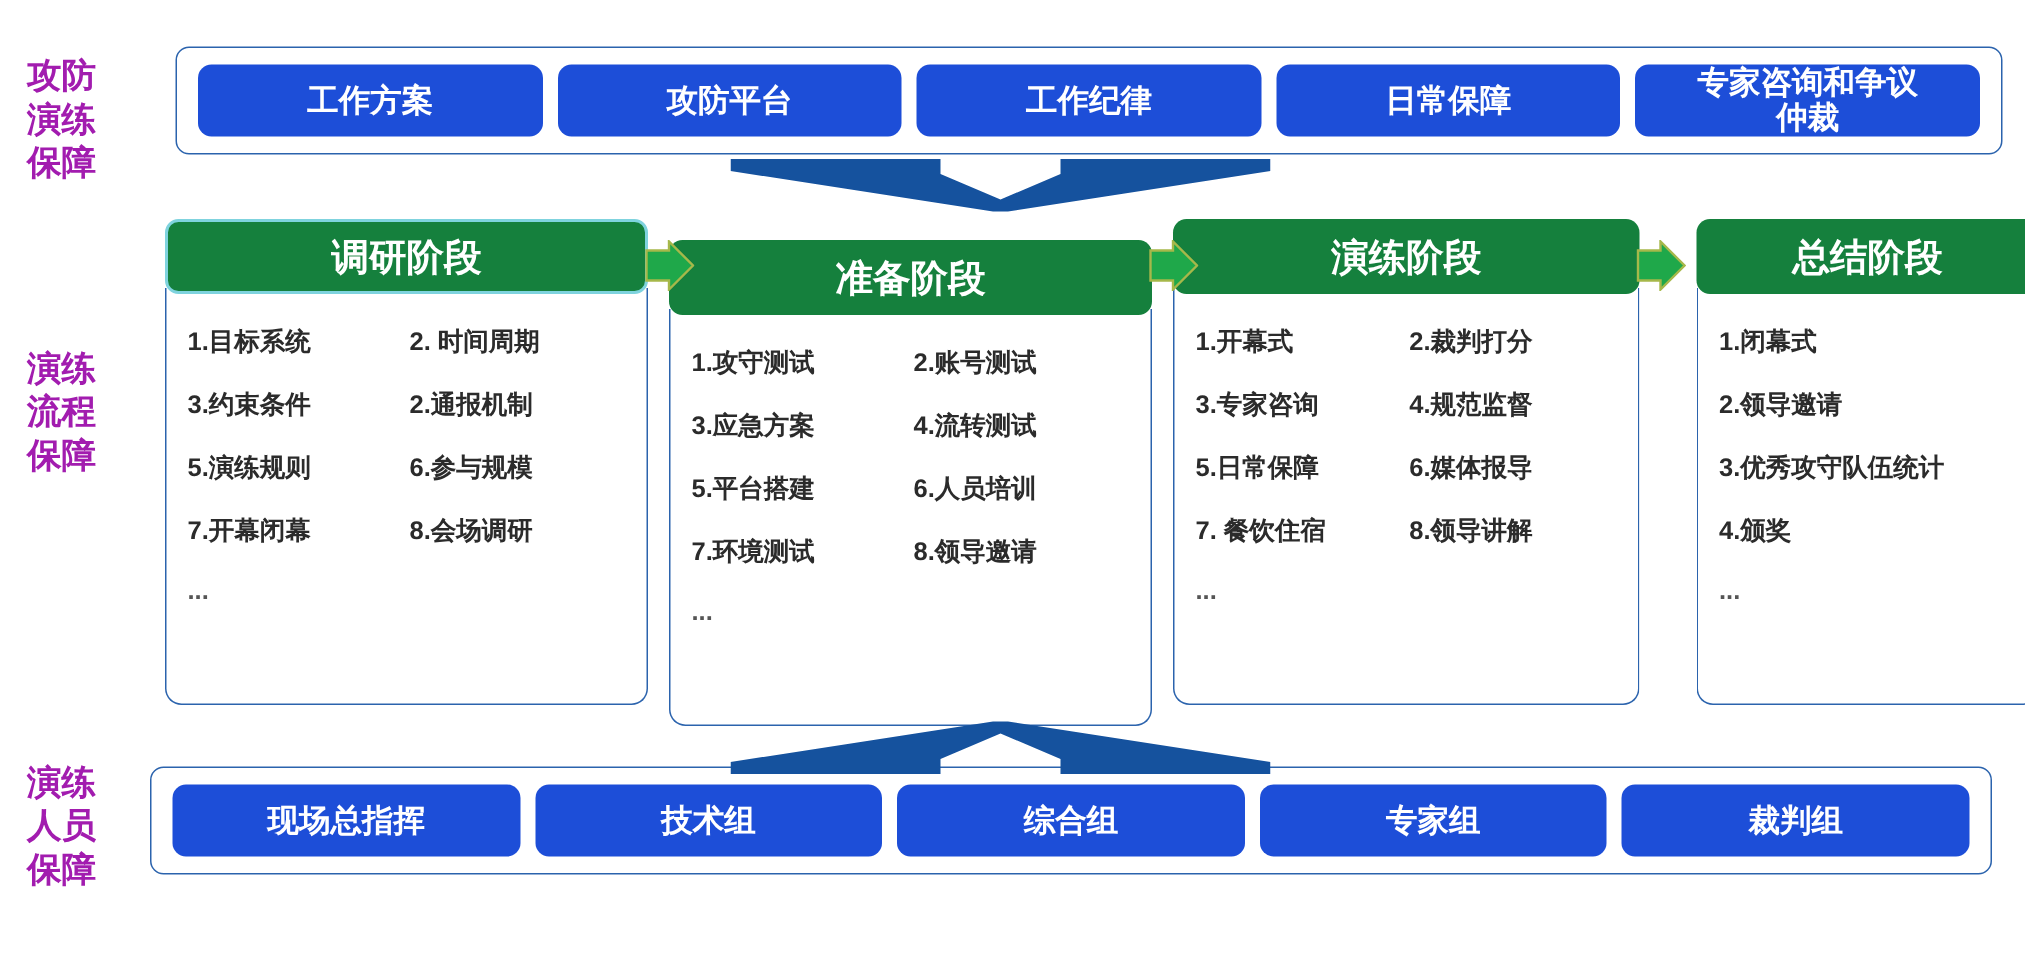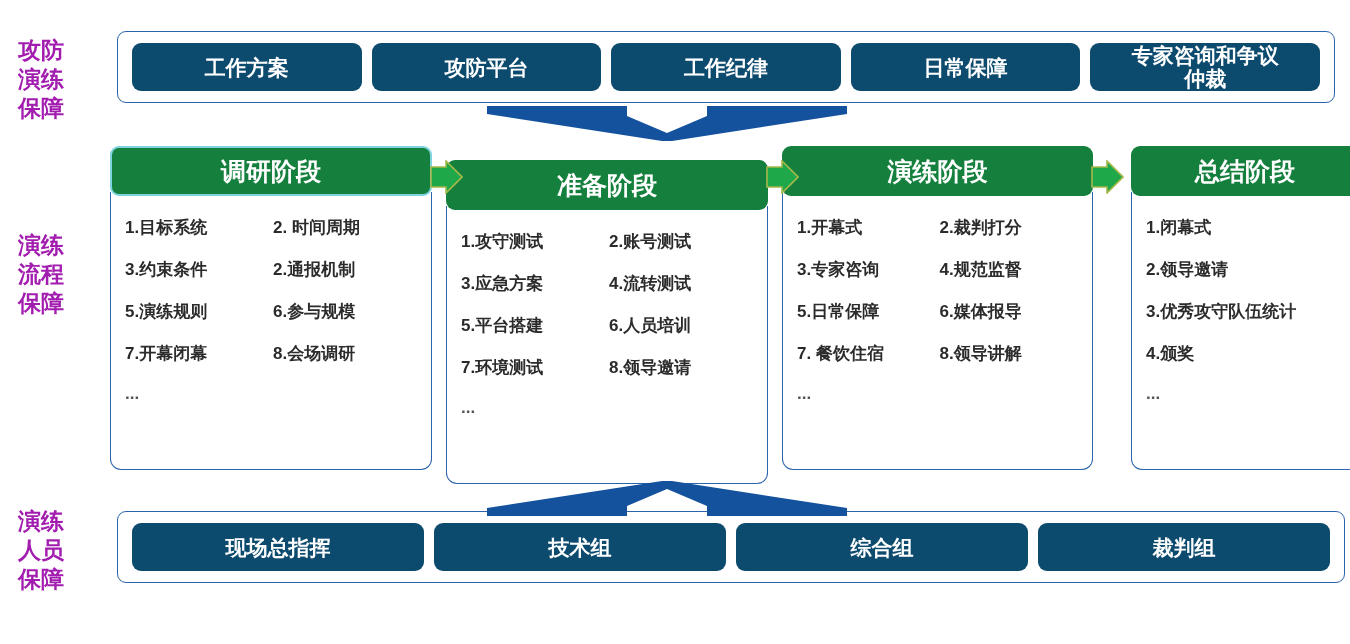--- a/index.html
+++ b/index.html
@@ -33,36 +33,36 @@
 
   
   .frame{
     position:absolute;
     background:#ffffff;
     border:1.6px solid #2b63ad;
     border-radius:9px;
     box-sizing:border-box;
   }
   #support-frame{left:117px;top:31px;width:1218px;height:72px;}
-  #people-frame{left:117px;top:511px;width:1228px;height:72px;}
+  #people-frame{left:100px;top:511px;width:1228px;height:72px;}
 
   .pill-row{
     position:absolute;
     left:0;top:0;right:0;bottom:0;
     display:flex;
     align-items:center;
     justify-content:space-between;
     padding:0 9px;
     box-sizing:border-box;
   }
   .pill{
     flex:1 1 0;
     margin:0 5px;
     height:48px;
-    background:#0c4a6e;
+    background:#1d4ed8;
     border-radius:9px;
     color:#ffffff;
     font-weight:bold;
     font-size:21px;
     line-height:23px;
     display:flex;
     align-items:center;
     justify-content:center;
     text-align:center;
     box-sizing:border-box;
@@ -276,17 +276,18 @@
 
   <svg class="connector" id="connector-bottom" viewBox="0 0 360 40" preserveAspectRatio="none">
     <polygon points="175,5 185,5 360,32 360,40 220,40 220,30 180,13 140,30 140,40 0,40 0,32" fill="#15529e"></polygon>
   </svg>
 
   <div class="frame" id="people-frame">
     <div class="pill-row">
       <div class="pill">现场总指挥</div>
       <div class="pill">技术组</div>
       <div class="pill">综合组</div>
+      <div class="pill">专家组</div>
       <div class="pill">裁判组</div>
     </div>
   </div>
 
 </div>
 
 </body></html>

